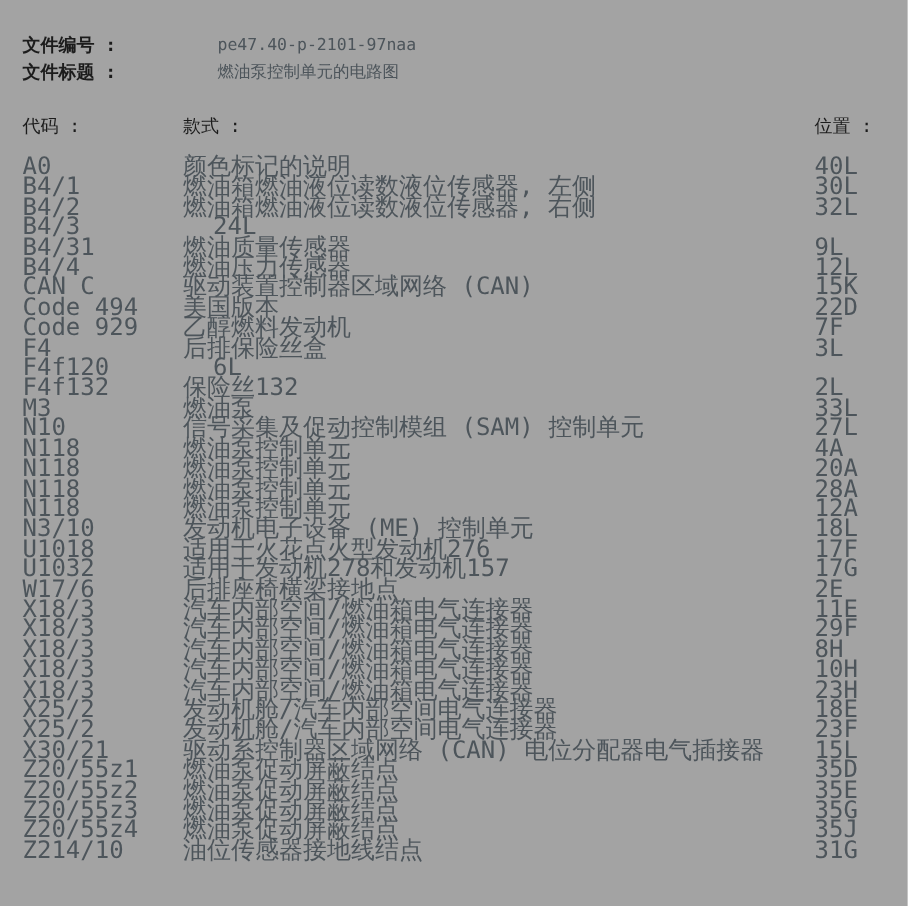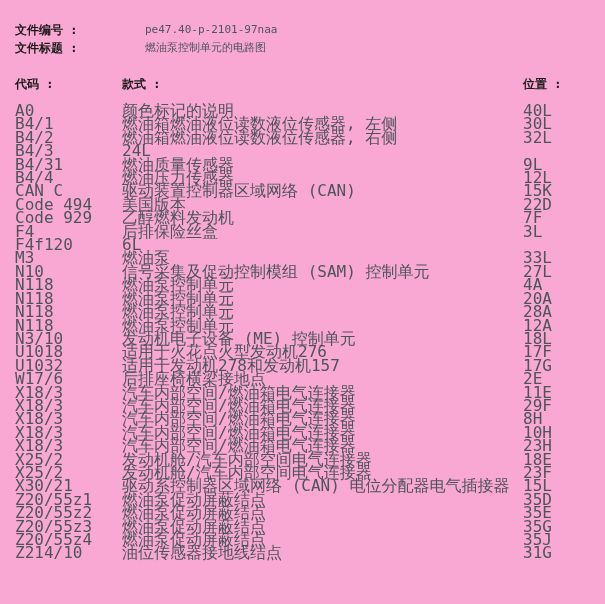--- a/index.html
+++ b/index.html
@@ -11,21 +11,21 @@
     width: 605px;
     height: 604px;
     overflow: hidden;
     font-family: "DejaVu Sans Mono", "DejaVu Sans", "Liberation Sans", sans-serif;
   }
   .page {
     box-sizing: border-box;
     width: 605px;
     height: 604px;
     padding: 21px 18px 0 15px;
-    background: #f9a8d4;
+    background: #a3a3a3;
   }
   .meta-row {
     display: flex;
     line-height: 18px;
     white-space: nowrap;
   }
   .meta-label {
     width: 130px;
     flex: 0 0 130px;
     font-size: 12px;
@@ -34,37 +34,37 @@
   }
   .meta-value {
     font-size: 11px;
     color: #4d555b;
   }
   .table-header {
     display: flex;
     margin-top: 19px;
     line-height: 16px;
     font-size: 12px;
-    font-weight: bold;
+    font-weight: normal;
     color: #1c1c1c;
     white-space: nowrap;
   }
   .rows {
     margin-top: 12px;
   }
   .row {
     display: flex;
     line-height: 13.4px;
     font-size: 16px;
     color: #4d555b;
     white-space: nowrap;
   }
   .col-code { width: 107px; flex: 0 0 107px; }
   .col-desc { width: 401px; flex: 0 0 401px; }
-  .col-pos  { flex: 1; }
+  .col-pos  { flex: 1; margin-left: 20px; }
 </style>
 </head>
 <body>
 
 <div class="page">
 
   <div class="doc-meta">
     <div class="meta-row">
       <span class="meta-label">文件编号 :</span>
       <span class="meta-value">pe47.40-p-2101-97naa</span>
@@ -140,20 +140,25 @@
     <span class="col-desc">后排保险丝盒</span>
     <span class="col-pos">3L</span>
   </div>
 
 
   <div class="row">
     <span class="col-code">F4f120</span>
     <span class="col-pos">6L</span>
   </div>
 
+  <div class="row">
+    <span class="col-code">F4f132</span>
+    <span class="col-desc">保险丝132</span>
+    <span class="col-pos">2L</span>
+  </div>
 
   <div class="row">
     <span class="col-code">M3</span>
     <span class="col-desc">燃油泵</span>
     <span class="col-pos">33L</span>
   </div>
 
   <div class="row">
     <span class="col-code">N10</span>
     <span class="col-desc">信号采集及促动控制模组 (SAM) 控制单元</span>

